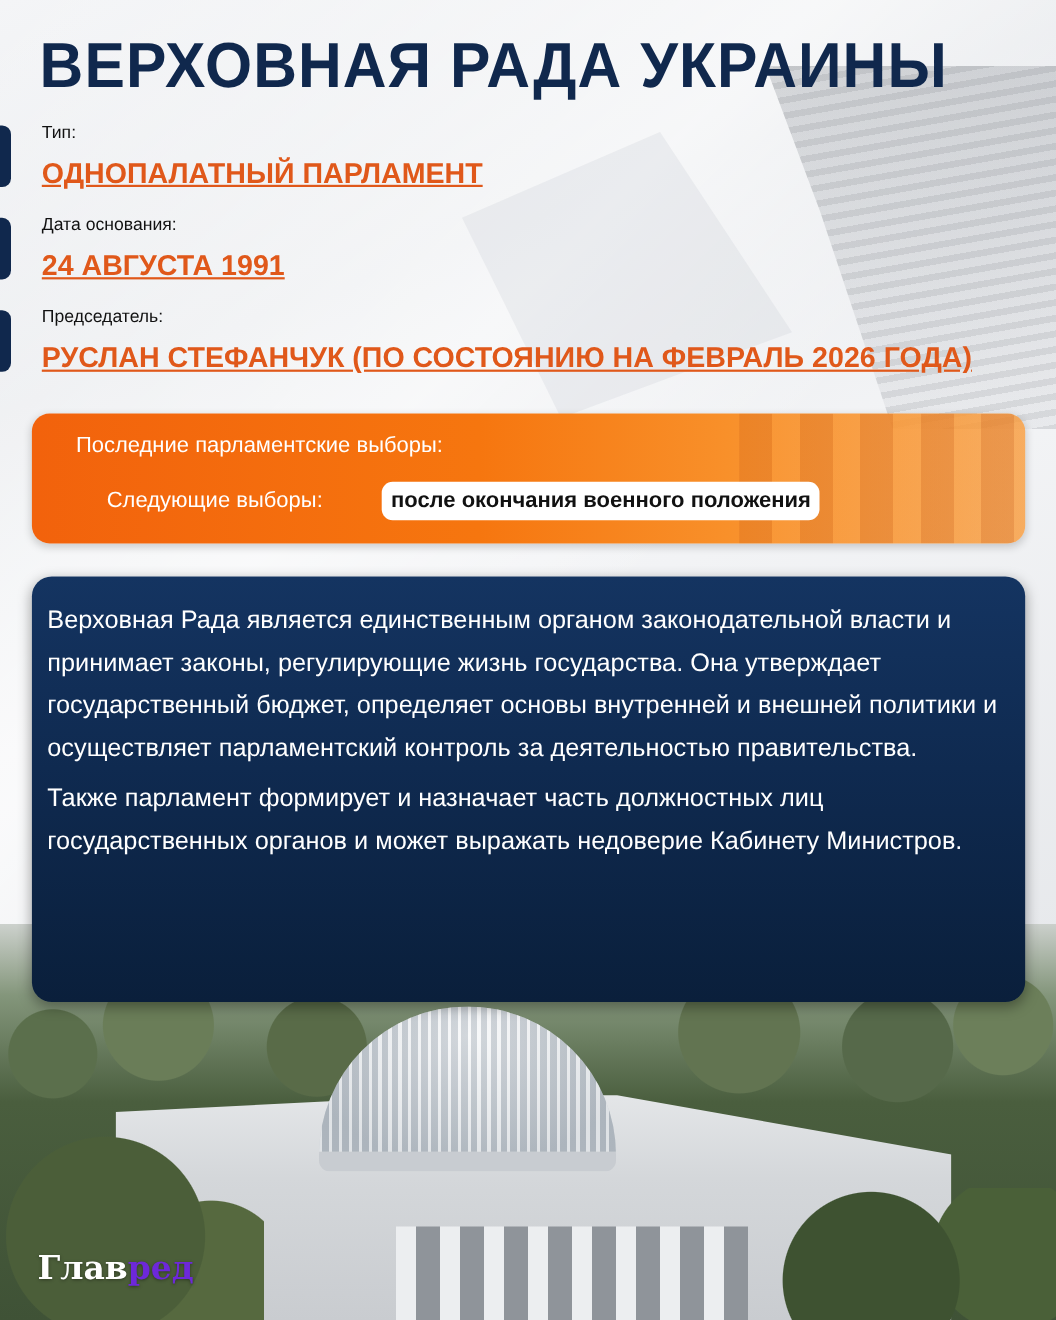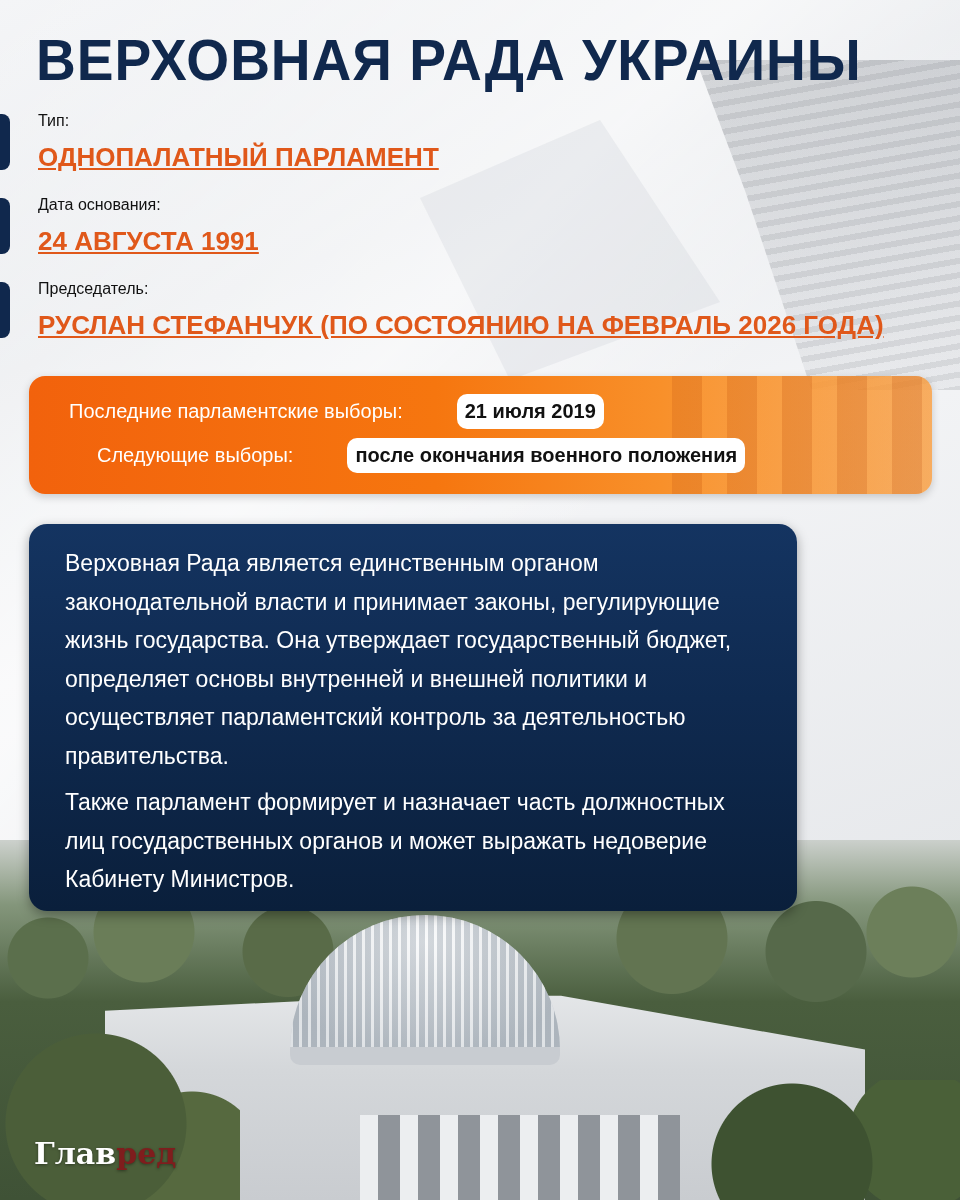--- a/index.html
+++ b/index.html
@@ -114,40 +114,40 @@
       gap: 48px;
     }
     .election .row-label { font-size: 20px; color: #ffffff; margin-right: 6px; }
     .election .pill {
       background: #ffffff; color: #111; font-size: 20px; font-weight: 700;
       padding: 6px 8px; border-radius: 10px;
     }
 
     
     .desc {
-      position: absolute; left: 29px; top: 524px; width: 768px; height: 387px;
+      position: absolute; left: 29px; top: 524px; width: 903px; height: 387px;
       border-radius: 18px;
       background: linear-gradient(180deg, #143461 0%, #0f2a50 45%, #0a1f3b 100%);
       box-shadow: 0 4px 12px rgba(0,0,0,0.35);
-      padding: 20px 36px;
+      padding: 20px 14px;
     }
     .desc p {
       font-size: 23px; line-height: 38.5px; color: #ffffff;
     }
     .desc p + p { margin-top: 8px; }
 
     
     .logo {
       position: absolute; left: 34px; top: 1136px;
       font-family: "DejaVu Serif", "Liberation Serif", serif;
       font-size: 30px; font-weight: 700; white-space: nowrap;
       text-shadow: 0 1px 3px rgba(0,0,0,0.4);
     }
     .logo .a { color: #ffffff; }
-    .logo .b { color: #7f1d1d; }
+    .logo .b { color: #6d28d9; }
   </style>
 </head>
 <body>
 
 <div class="bg-top"></div>
 <div class="bg-facet" style="left:420px;top:120px;width:300px;height:260px;clip-path:polygon(0 30%,60% 0,100% 70%,30% 100%);"></div>
 <div class="bg-hall"></div>
 <div class="bg-photo"></div>
 <div class="trees"></div>
 <div class="building"></div>
@@ -171,21 +171,20 @@
 <div class="info" style="top:280px;">
   <div class="bar" style="top:2px;"></div>
   <div class="label">Председатель:</div>
   <div class="value">РУСЛАН СТЕФАНЧУК (ПО СОСТОЯНИЮ НА ФЕВРАЛЬ 2026 ГОДА)</div>
 </div>
 
 <div class="election">
   <div class="hall"></div>
   <div class="row" style="top:18px;">
     <span class="row-label">Последние парламентские выборы:</span>
-    <span class="pill">21 июля 2019</span>
   </div>
   <div class="row" style="top:62px;margin-left:28px;">
     <span class="row-label">Следующие выборы:</span>
     <span class="pill">после окончания военного положения</span>
   </div>
 </div>
 
 <div class="desc">
   <p>Верховная Рада является единственным органом законодательной власти и принимает законы, регулирующие жизнь государства. Она утверждает государственный бюджет, определяет основы внутренней и внешней политики и осуществляет парламентский контроль за деятельностью правительства.</p>
   <p>Также парламент формирует и назначает часть должностных лиц государственных органов и может выражать недоверие Кабинету Министров.</p>

